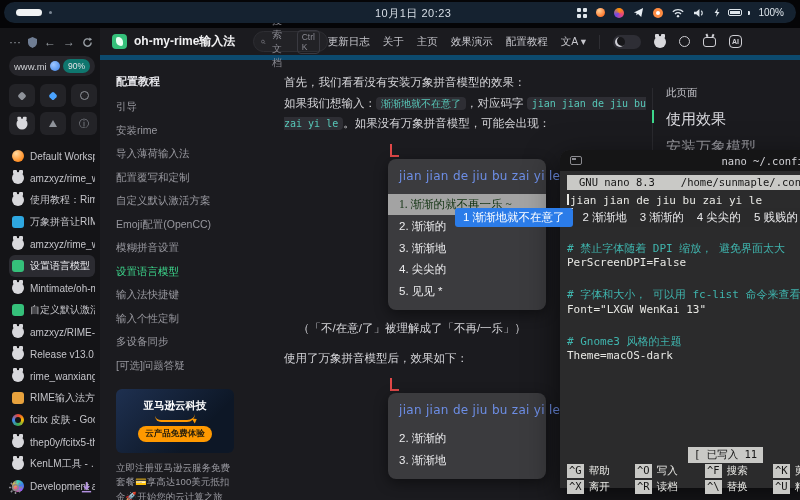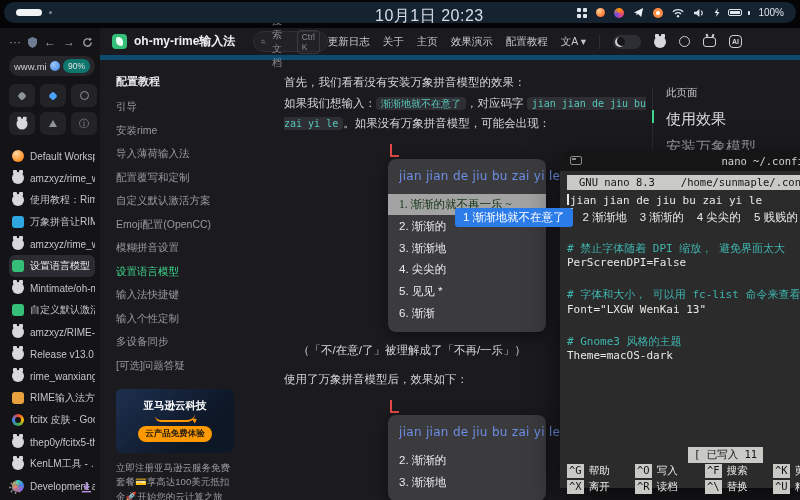--- a/index.html
+++ b/index.html
@@ -5,21 +5,21 @@
   * { margin:0; padding:0; box-sizing:border-box; }
   html,body { width:800px; height:500px; background:#050507; overflow:hidden; }
   body { font-family:"Liberation Sans","DejaVu Sans",sans-serif; }
   .screen { position:relative; width:800px; height:500px; overflow:hidden; background:#050507; }
 
   
   .sysbar { position:absolute; left:4px; top:2px; right:4px; height:21px; background:#152230;
             border-radius:11px; display:flex; align-items:center; padding:0 12px; z-index:10; }
   .sys-pill { width:26px; height:7px; background:#f1f3f4; border-radius:4px; }
   .sys-dot  { width:3px; height:3px; background:#7b8794; border-radius:50%; margin-left:7px; }
-  .sys-clock{ position:absolute; left:371px; top:4px; color:#d7dee6; font-size:16px; letter-spacing:.5px; }
+  .sys-clock{ position:absolute; left:371px; top:4px; color:#d7dee6; font-size:11px; letter-spacing:.5px; }
   .tray { margin-left:auto; display:flex; align-items:center; gap:9px; color:#dfe6ec; font-size:10px; }
   .tr-grid { width:10px; height:10px; display:grid; grid-template-columns:4px 4px; grid-template-rows:4px 4px; gap:2px; }
   .tr-grid i { background:#dfe6ec; border-radius:1px; }
   .tr-flame { width:9px; height:9px; border-radius:50%; background:radial-gradient(circle at 35% 30%,#ffd29a,#ff7a2f 70%); }
   .tr-fox { width:10px; height:10px; border-radius:50%; background:conic-gradient(#ff9500,#e8457d,#7048e8,#ff9500); }
   .tr-ring { width:10px; height:10px; border-radius:50%; background:#ff8c42; position:relative; }
   .tr-ring::after{ content:""; position:absolute; inset:3px; background:#fff; border-radius:50%; }
   .batt { display:flex; align-items:center; gap:8px; }
   .batt-body { width:14px; height:7px; border:1px solid #dfe6ec; border-radius:2px; position:relative; }
   .batt-body::before { content:""; position:absolute; inset:1px; background:#dfe6ec; }
@@ -386,21 +386,20 @@
 
         <div class="shot">
           <div class="cursor-L"></div>
           <div class="panel">
             <div class="pinyin">jian jian de jiu bu zai yi le</div>
             <div class="cand sel">1. 渐渐的就不再一乐 ~</div>
             <div class="cand">2. 渐渐的</div>
             <div class="cand">3. 渐渐地</div>
             <div class="cand">4. 尖尖的</div>
             <div class="cand">5. 见见 *</div>
-            <div class="cand">6. 渐渐</div>
           </div>
         </div>
 
         <div class="caption-line indent">（「不/在意/了」被理解成了「不再/一乐」）</div>
         <div style="margin-top:9px;">使用了万象拼音模型后，效果如下：</div>
 
         <div class="shot">
           <div class="cursor-L"></div>
           <div class="panel">
             <div class="pinyin">jian jian de jiu bu zai yi le</div>

